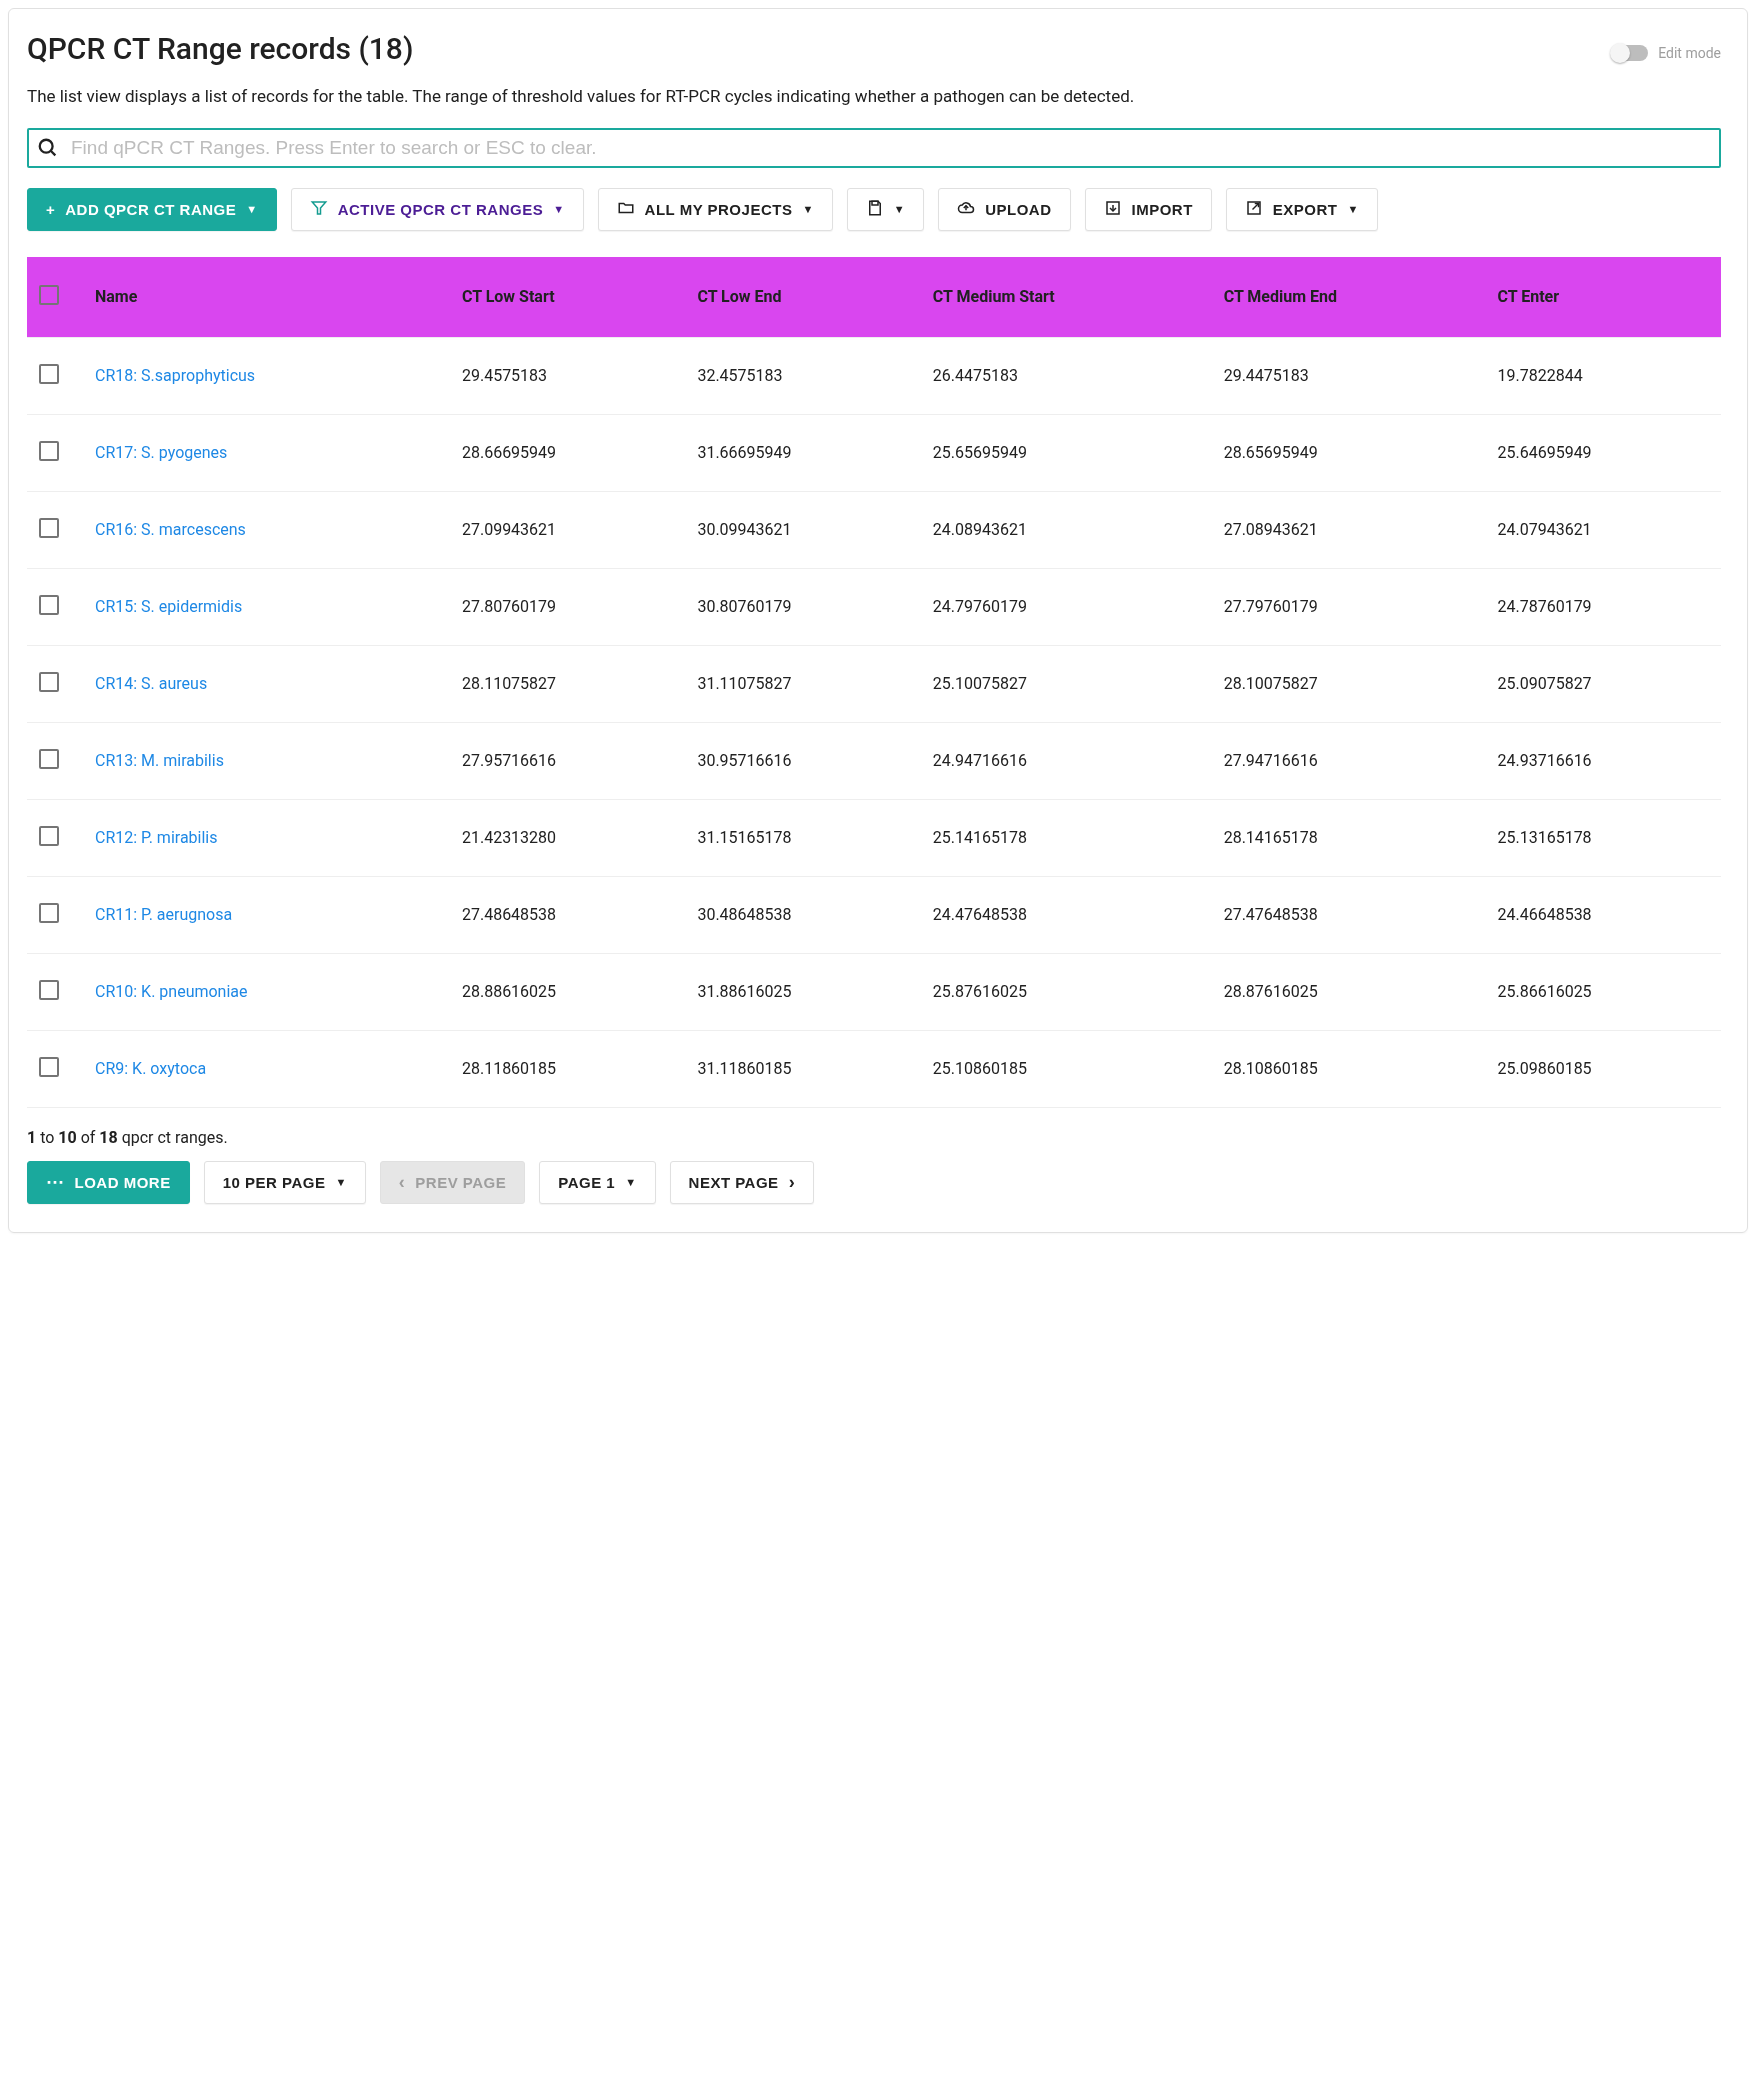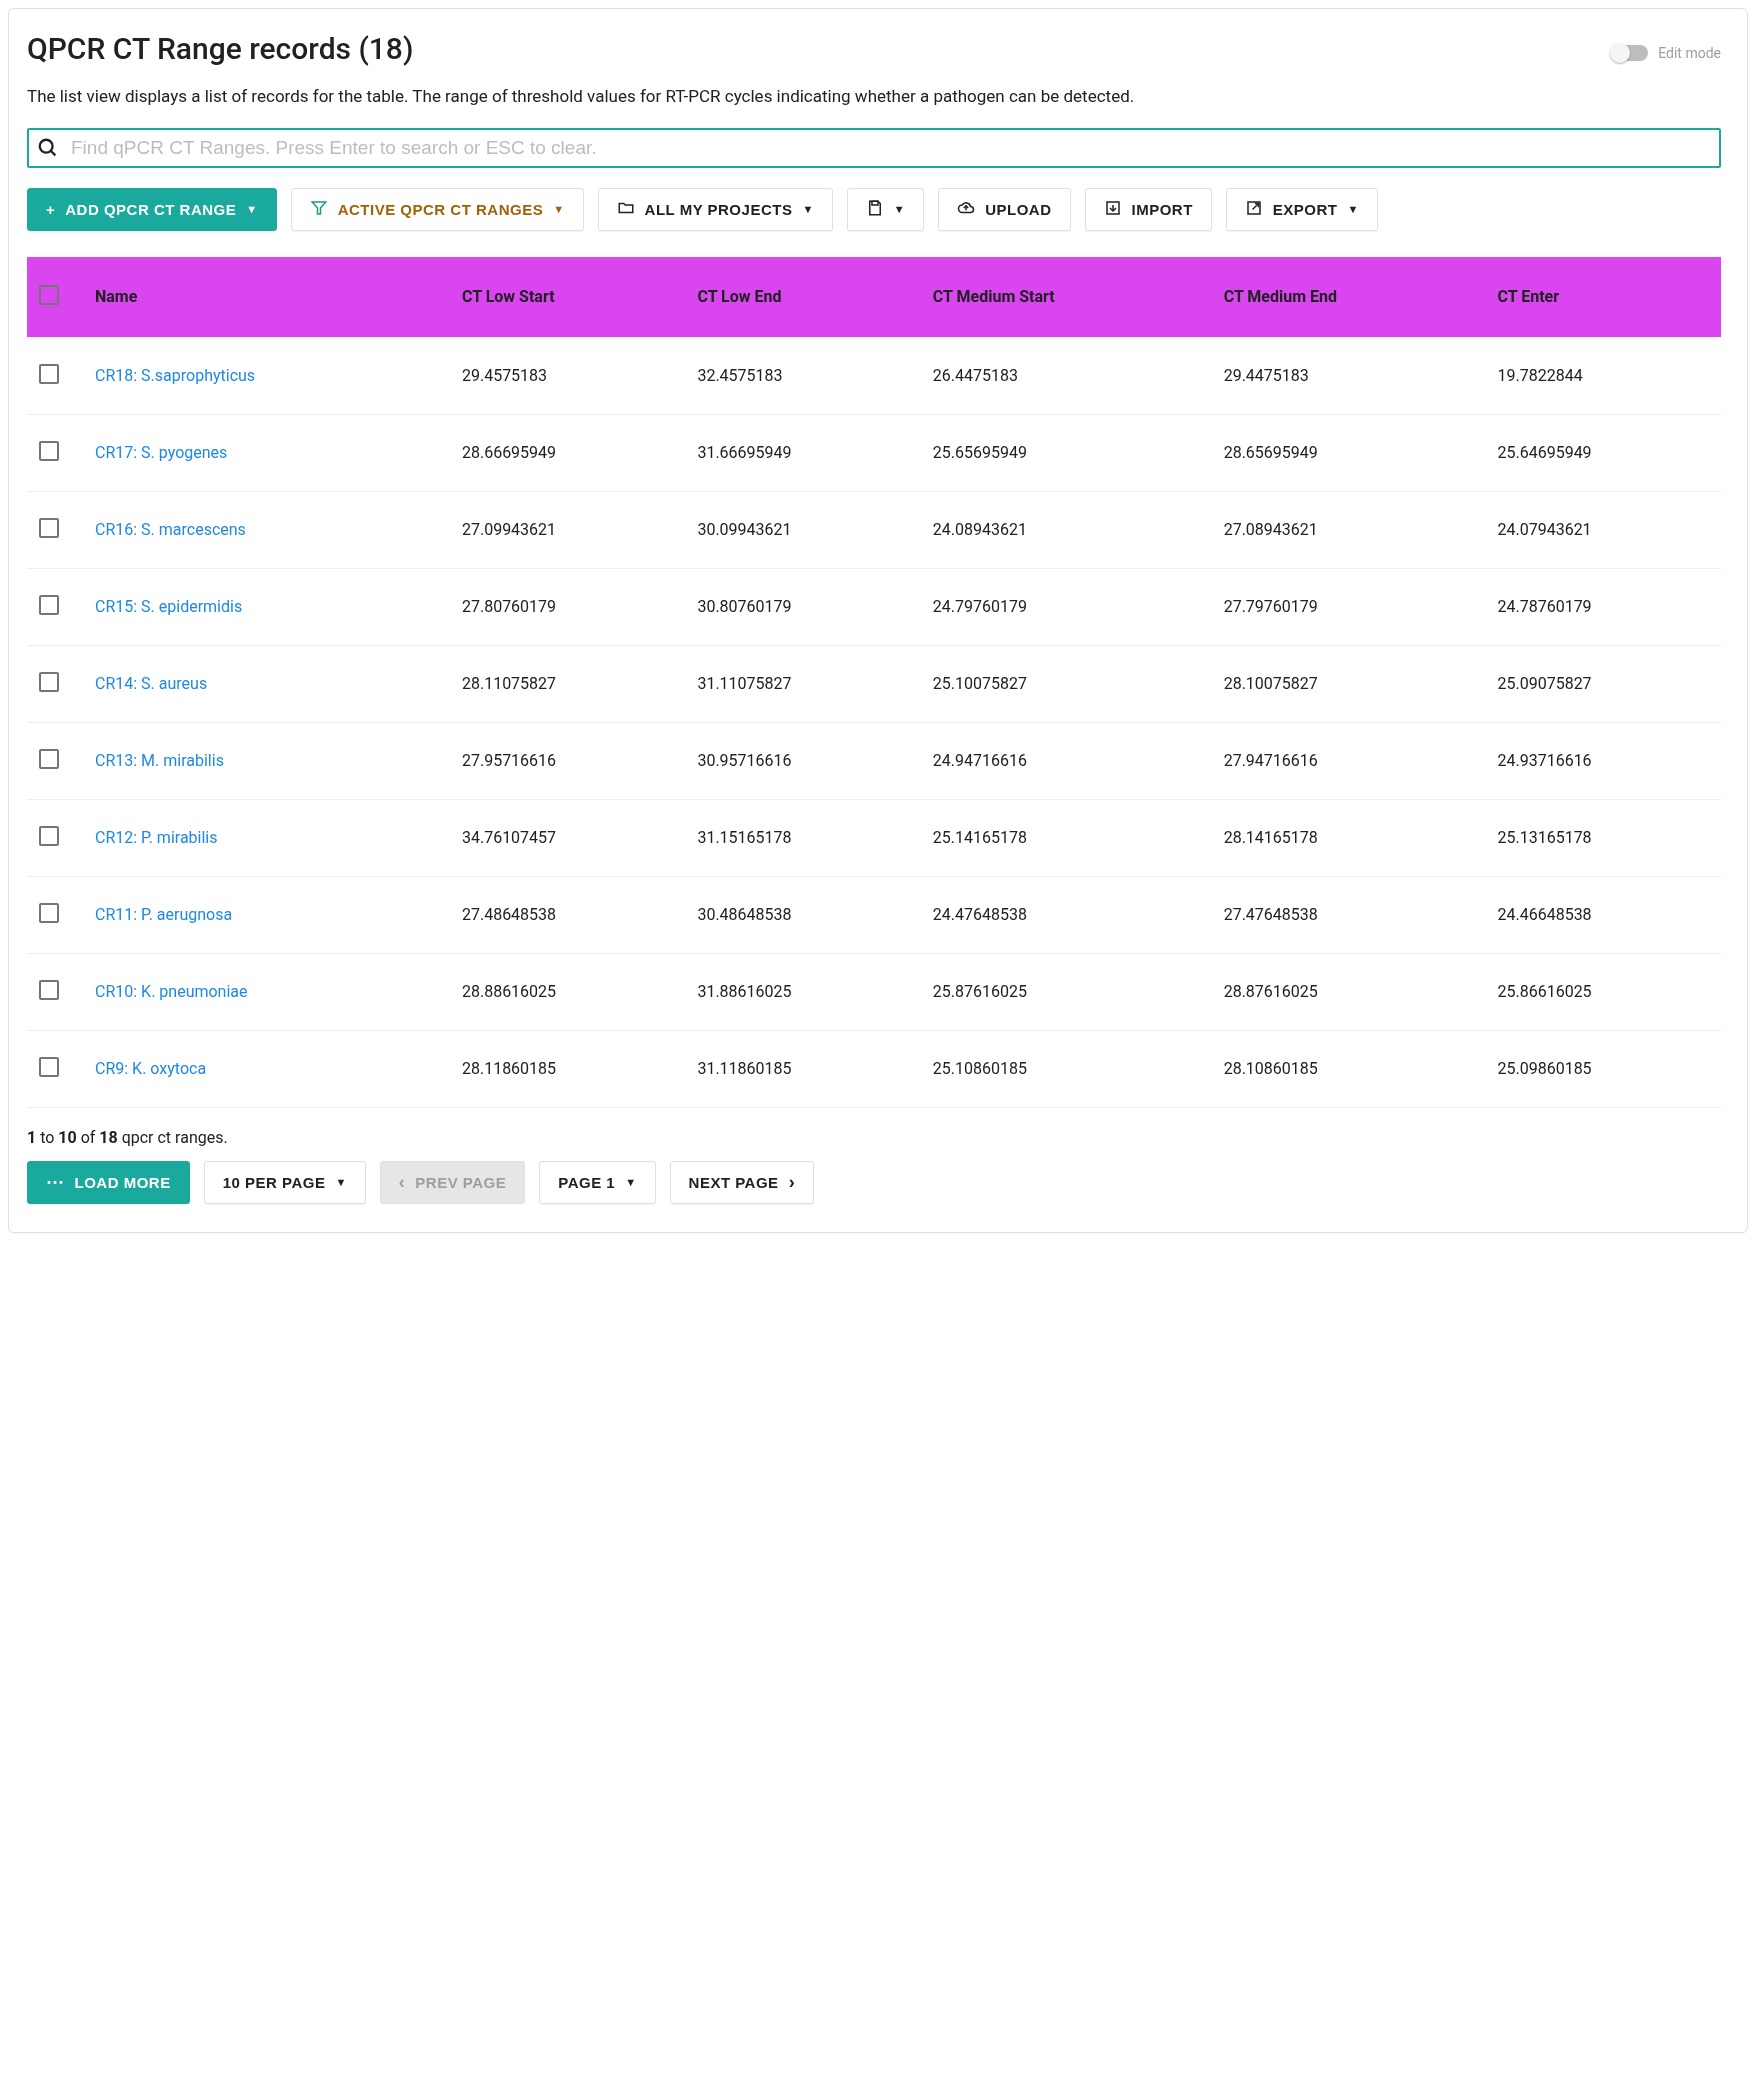--- a/index.html
+++ b/index.html
@@ -96,21 +96,21 @@
     box-shadow: 0 1px 1px rgba(0,0,0,0.05);
     color: #212121;
     cursor: pointer;
   }
   .btn.primary {
     background: #1aa99d;
     color: #fff;
     border-color: #1aa99d;
   }
   .btn.teal-outline {
-    color: #a16207;
+    color: #4c1d95;
     background: #fff;
   }
   .btn svg { width: 18px; height: 18px; }
   .btn .caret { font-size: 11px; }
   .table {
     width: 100%;
     border-collapse: collapse;
   }
   .table thead th {
     background: #d946ef;
@@ -301,21 +301,21 @@
           <td><a class="name-link" href="#">CR13: M. mirabilis</a></td>
           <td>27.95716616</td>
           <td>30.95716616</td>
           <td>24.94716616</td>
           <td>27.94716616</td>
           <td>24.93716616</td>
         </tr>
         <tr>
           <td><span class="checkbox"></span></td>
           <td><a class="name-link" href="#">CR12: P. mirabilis</a></td>
-          <td>34.76107457</td>
+          <td>21.42313280</td>
           <td>31.15165178</td>
           <td>25.14165178</td>
           <td>28.14165178</td>
           <td>25.13165178</td>
         </tr>
         <tr>
           <td><span class="checkbox"></span></td>
           <td><a class="name-link" href="#">CR11: P. aerugnosa</a></td>
           <td>27.48648538</td>
           <td>30.48648538</td>

